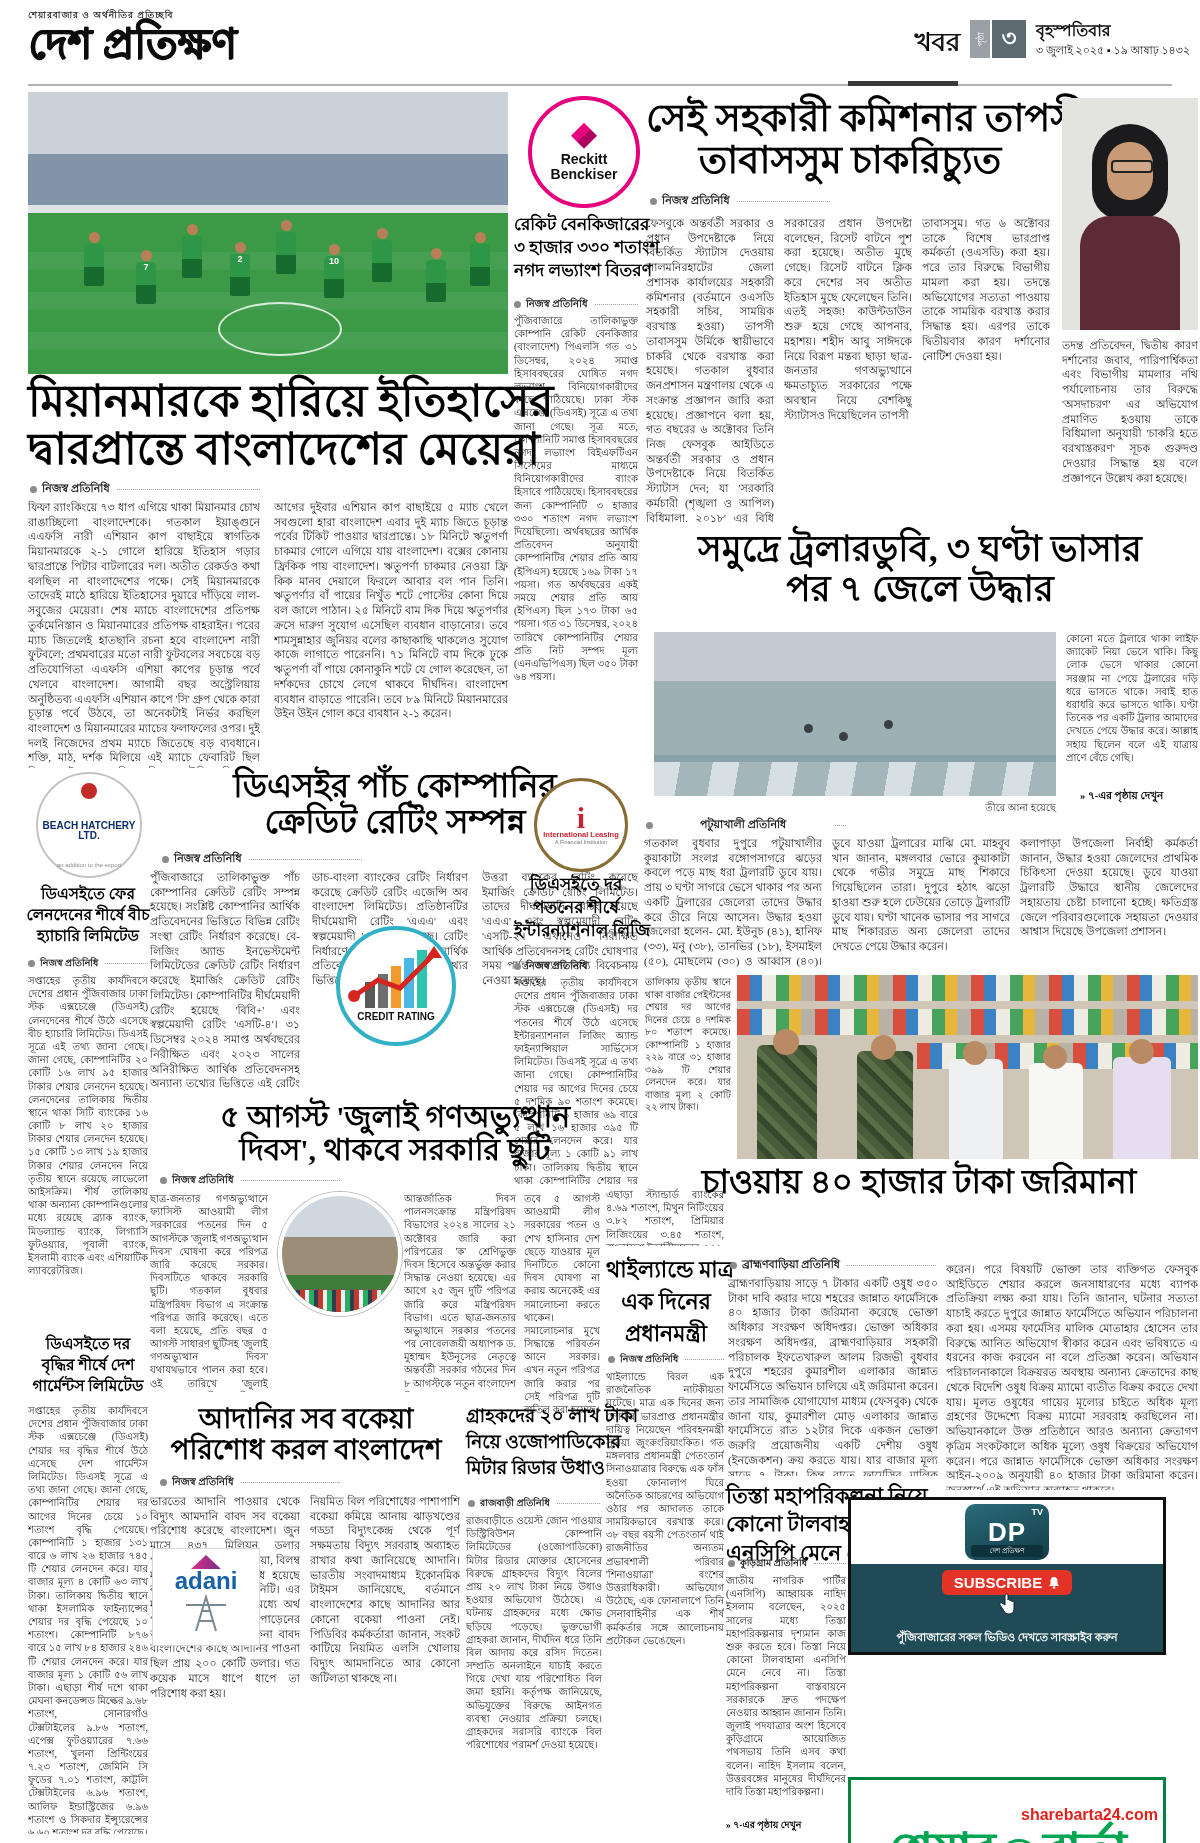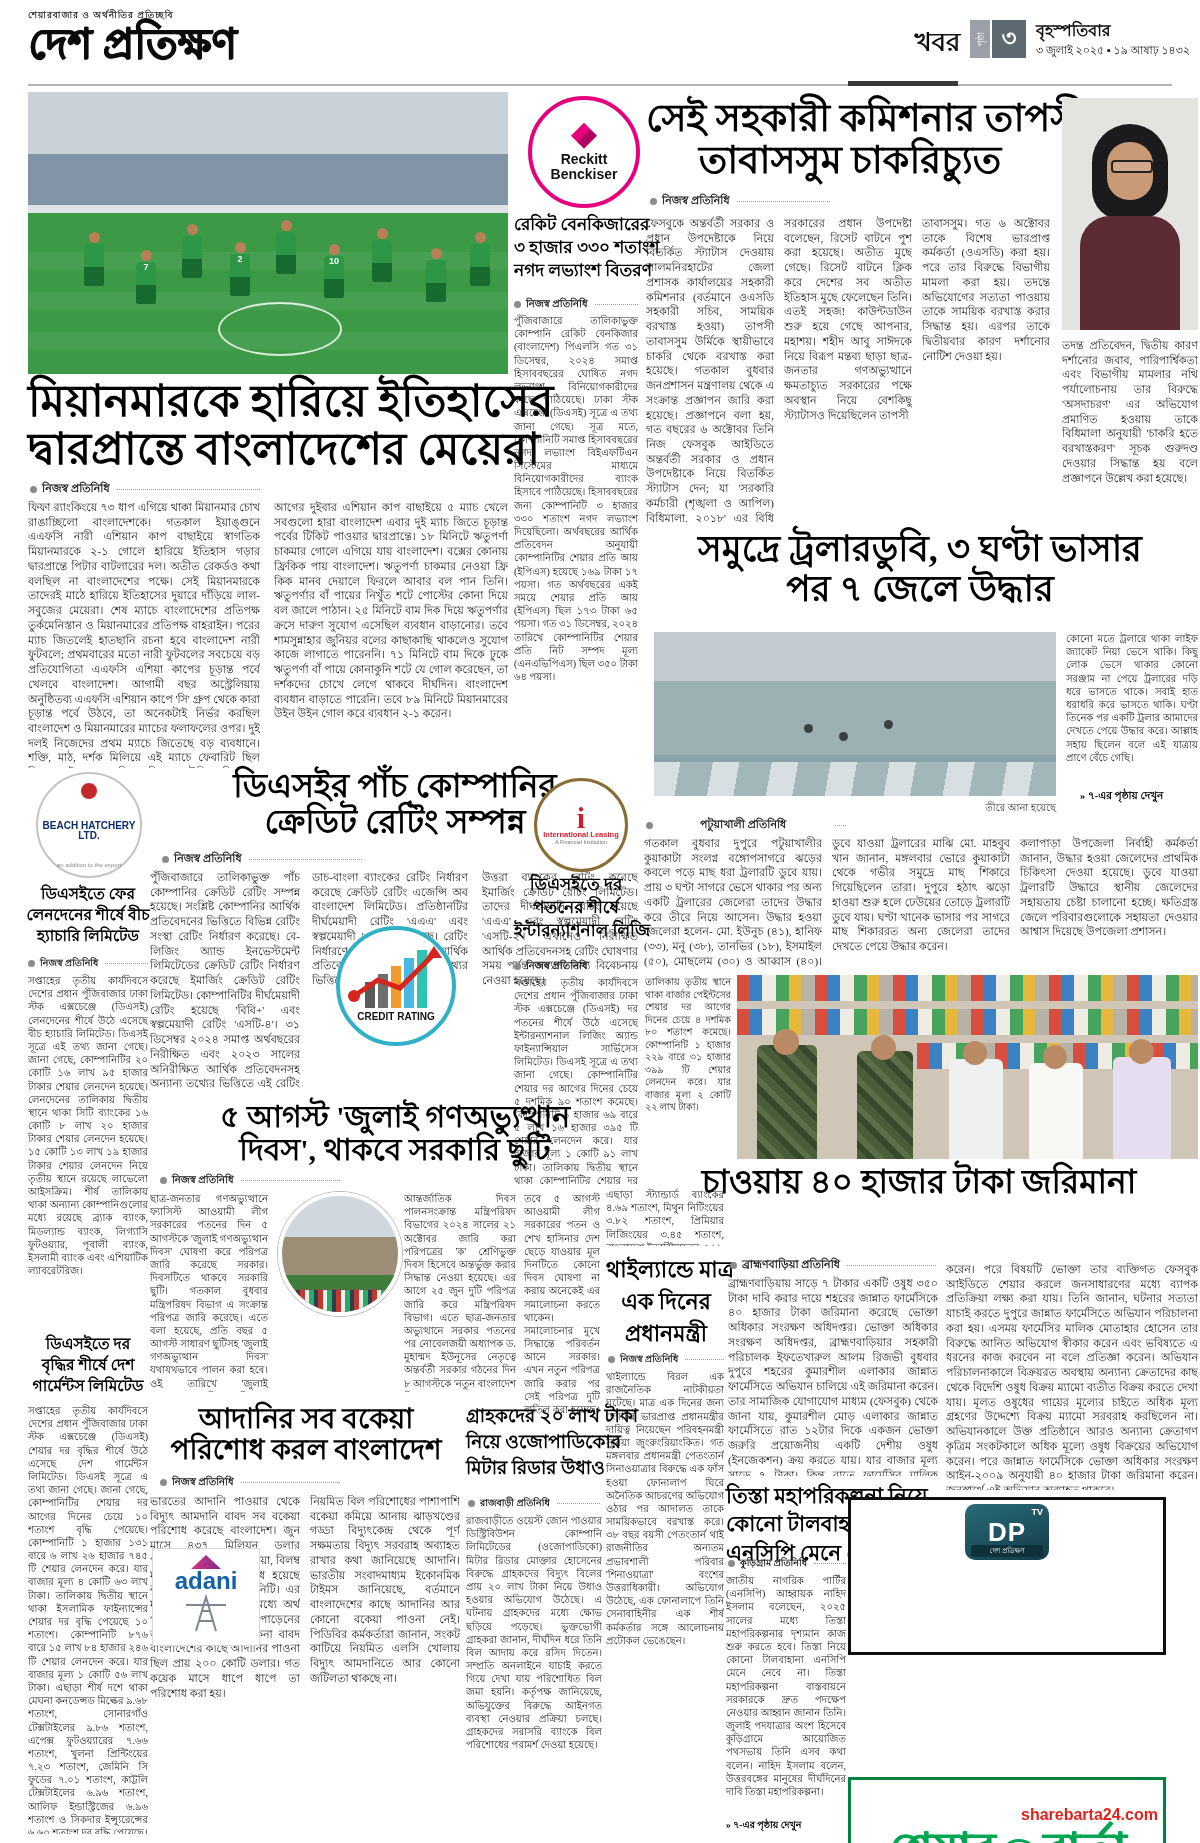--- a/index.html
+++ b/index.html
@@ -393,20 +393,33 @@
   </div>
 
   <div class="abs dpbox" style="left:848px;top:1497px;width:312px;height:152px;">
     <div class="top">
       <div class="dplogo">
         <span class="dp">DP</span>
         <span class="tv">TV</span>
         <span class="ban">দেশ প্রতিক্ষণ</span>
       </div>
     </div>
+    <div class="bot">
+      <div class="sub">
+        <span>SUBSCRIBE</span>
+        <svg width="12" height="13" viewBox="0 0 12 13">
+          <path d="M6 1 C3.5 1 2.5 3 2.5 5 L2.5 8 L1 10 H11 L9.5 8 L9.5 5 C9.5 3 8.5 1 6 1 Z" fill="#fff"></path>
+          <circle cx="6" cy="11.5" r="1.3" fill="#fff"></circle>
+        </svg>
+      </div>
+      <svg class="hand" width="22" height="24" viewBox="0 0 22 24">
+        <path d="M9 2 V12 L6 10 C4.5 9 3 10.5 4 12 L8 18 C9 20 10 21 13 21 C16 21 18 19 18 16 V9 C18 7.5 16 7.5 16 9 V8 C16 6.5 14 6.5 14 8 V7 C14 5.5 12 5.5 12 7 V2 C12 .5 9 .5 9 2 Z" fill="#fff" stroke="#123"></path>
+      </svg>
+      <div class="dpcap">পুঁজিবাজারের সকল ভিডিও দেখতে সাবস্ক্রাইব করুন</div>
+    </div>
   </div>
 
   <div class="abs sbbox" style="left:848px;top:1657px;width:312px;height:144px;">
     <div class="sburl">sharebarta24.com</div>
     <div class="sbt">
       <span>শেয়ার</span>
       <span class="sbbadge">
         
         
       </span>

